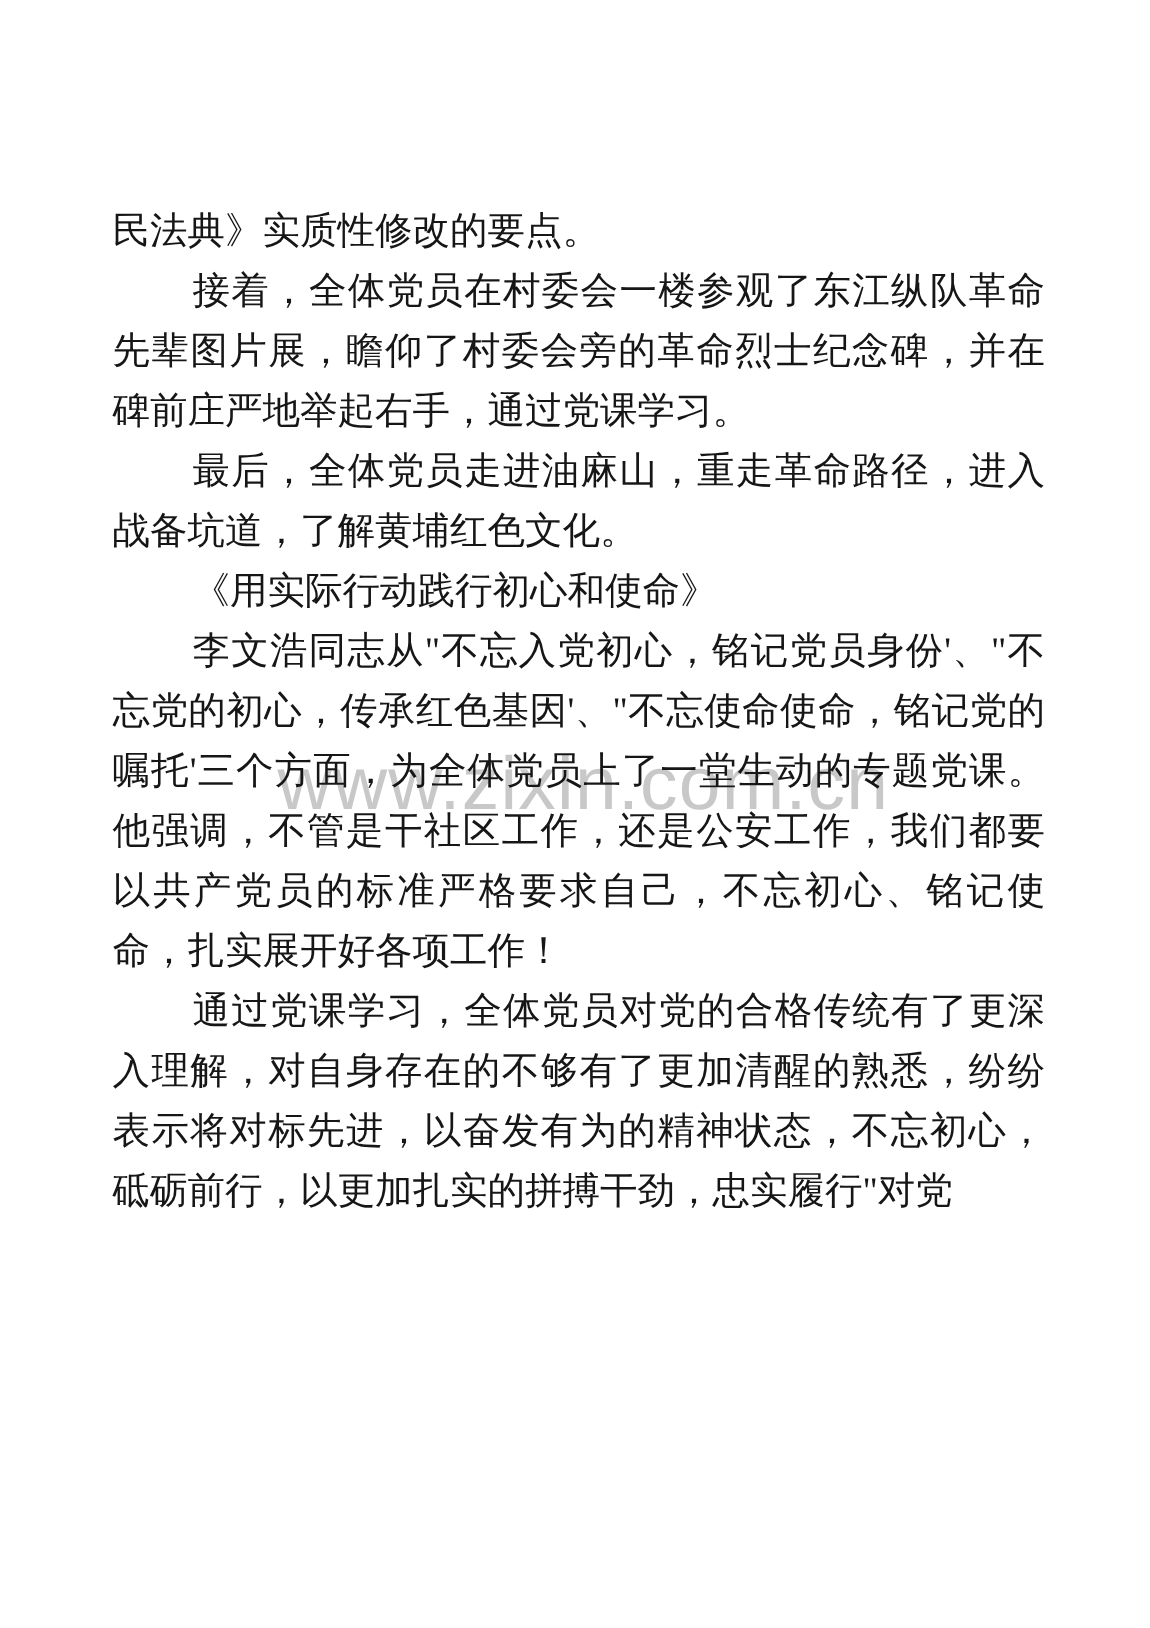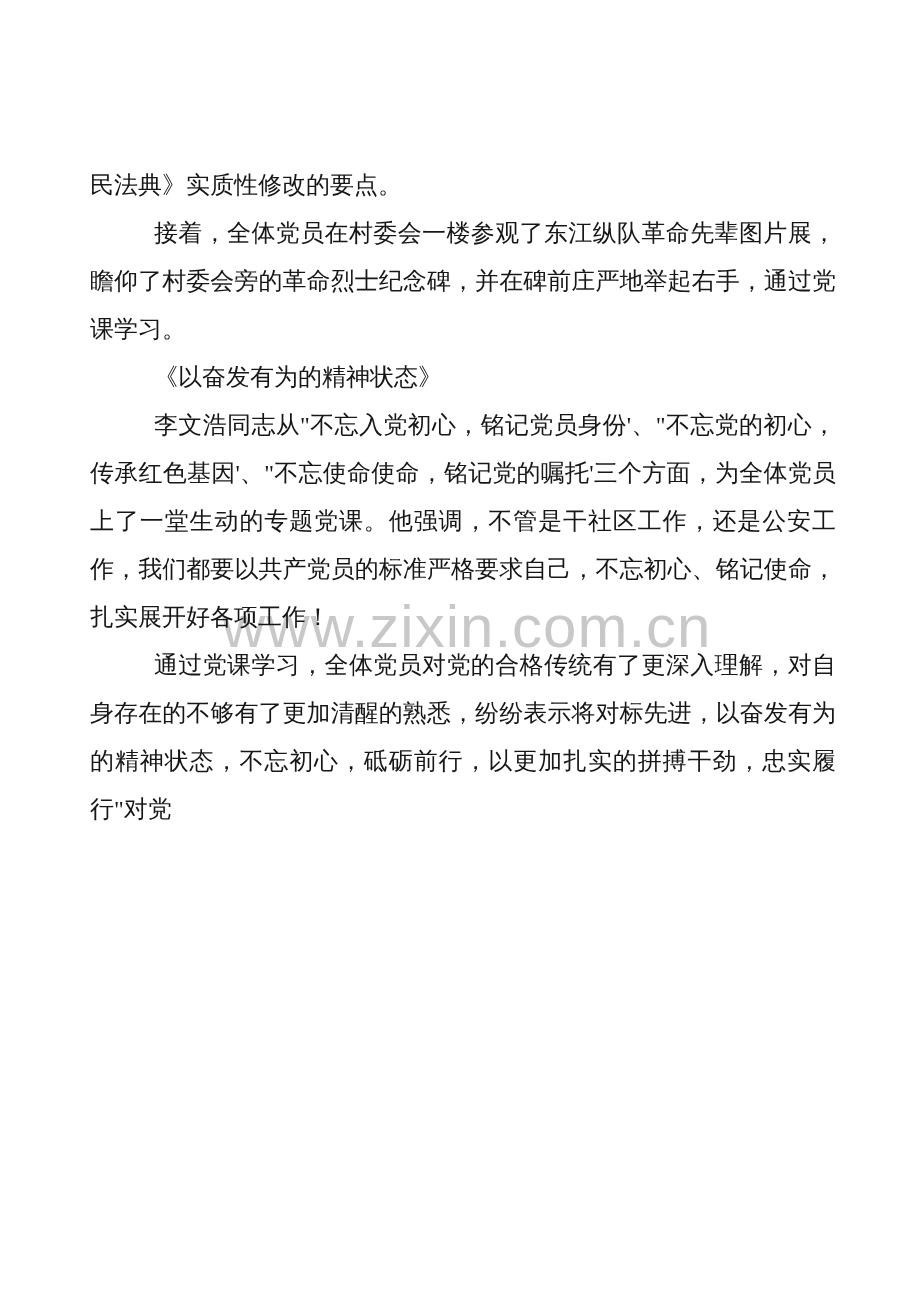--- a/index.html
+++ b/index.html
@@ -35,21 +35,21 @@
   .content {
     position: absolute;
     left: 90px;
     top: 161px;
     width: 746px;
     z-index: 1;
   }
   .para {
     margin: 0;
     padding: 0;
-    font-size: 24px;
+    font-size: 30px;
     line-height: 48px;
     color: #161616;
     text-align: justify;
     text-justify: inter-character;
     text-align-last: left;
     text-indent: 64px;
     letter-spacing: 0px;
     word-break: break-all;
   }
   .para.no-indent {
@@ -59,18 +59,19 @@
 </head>
 <body>
 
 <div class="page">
 
   <div class="watermark">www.zixin.com.cn</div>
 
   <div class="content">
     <p class="para no-indent">民法典》实质性修改的要点。</p>
     <p class="para">接着，全体党员在村委会一楼参观了东江纵队革命先辈图片展，瞻仰了村委会旁的革命烈士纪念碑，并在碑前庄严地举起右手，通过党课学习。</p>
-    <p class="para">《以奋发有为的精神状态》</p>
+    <p class="para">最后，全体党员走进油麻山，重走革命路径，进入战备坑道，了解黄埔红色文化。</p>
+    <p class="para">《用实际行动践行初心和使命》</p>
     <p class="para">李文浩同志从"不忘入党初心，铭记党员身份'、"不忘党的初心，传承红色基因'、"不忘使命使命，铭记党的嘱托'三个方面，为全体党员上了一堂生动的专题党课。他强调，不管是干社区工作，还是公安工作，我们都要以共产党员的标准严格要求自己，不忘初心、铭记使命，扎实展开好各项工作！</p>
     <p class="para">通过党课学习，全体党员对党的合格传统有了更深入理解，对自身存在的不够有了更加清醒的熟悉，纷纷表示将对标先进，以奋发有为的精神状态，不忘初心，砥砺前行，以更加扎实的拼搏干劲，忠实履行"对党</p>
   </div>
 
 </div>
 
 </body></html>

